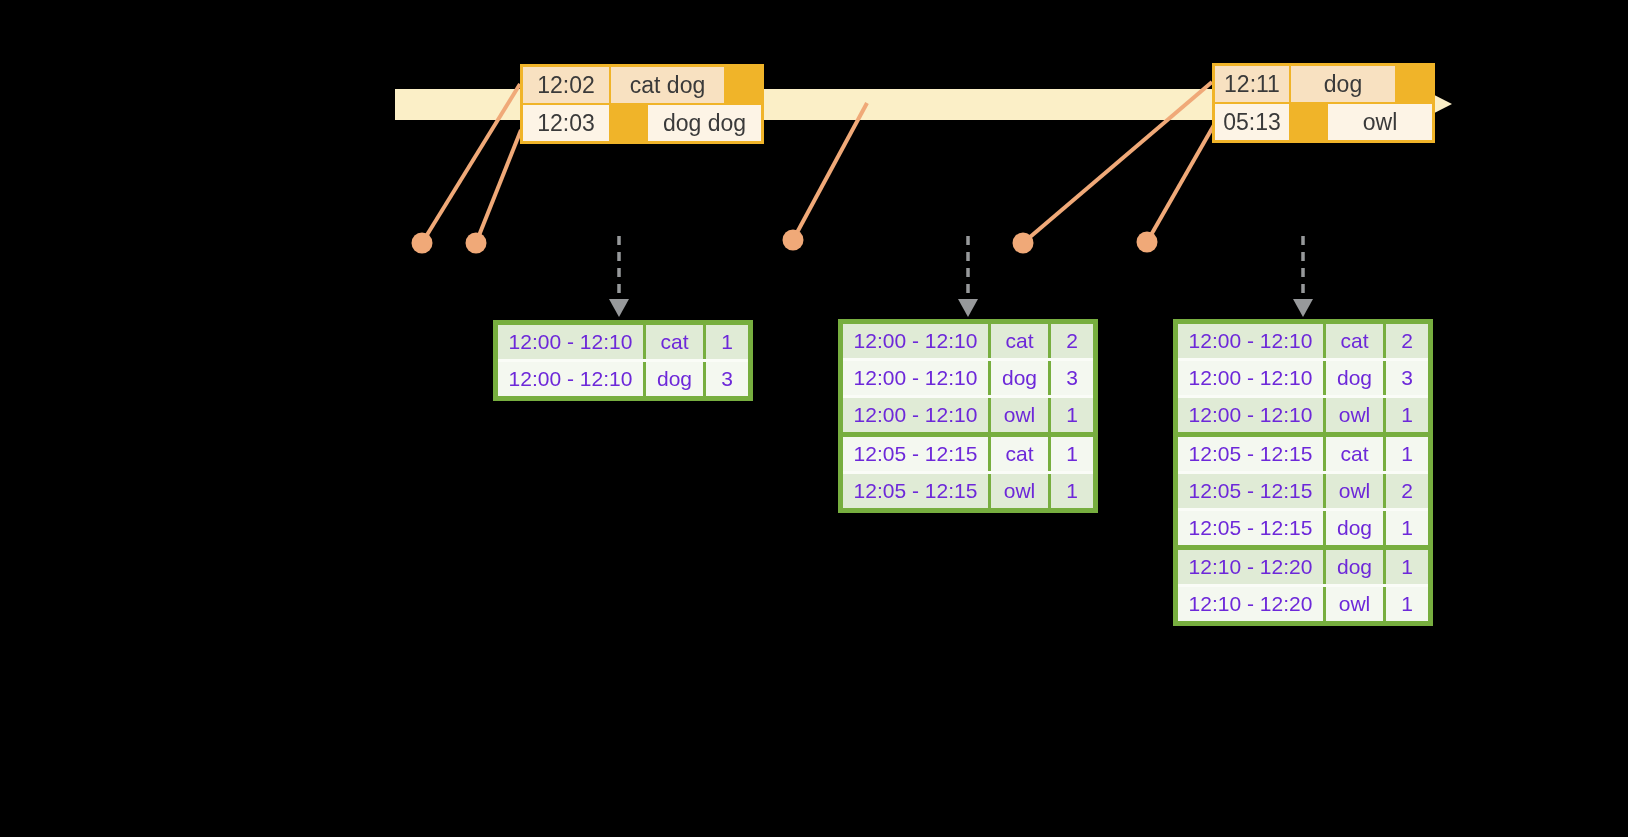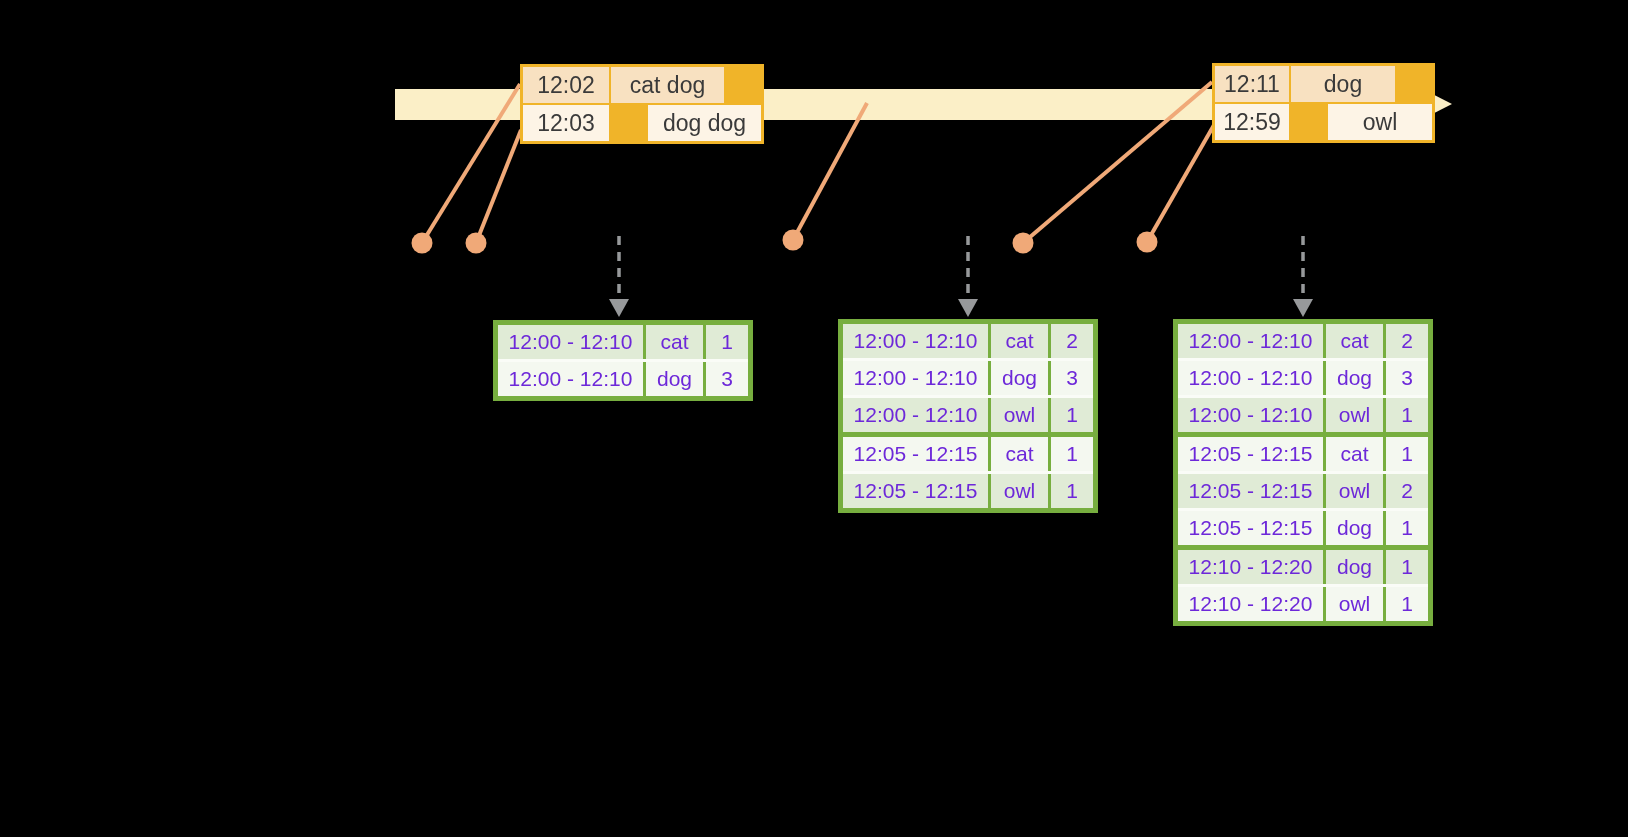--- a/index.html
+++ b/index.html
@@ -73,21 +73,21 @@
     </div>
   </div>
 
 
   <div class="itable itC" style="left:1212px;top:63px">
     <div class="irow fill-dark">
       <div class="icell">12:11</div>
       <div class="icell">dog</div>
     </div>
     <div class="irow fill-light">
-      <div class="icell">12:59</div>
+      <div class="icell">05:13</div>
       <div class="icell">owl</div>
     </div>
   </div>
 
   <div class="rtable" style="left:493px;top:320px">
     <div class="rrow g">
       <div class="rcell">12:00 - 12:10</div>
       <div class="rcell">cat</div>
       <div class="rcell">1</div>
     </div>

